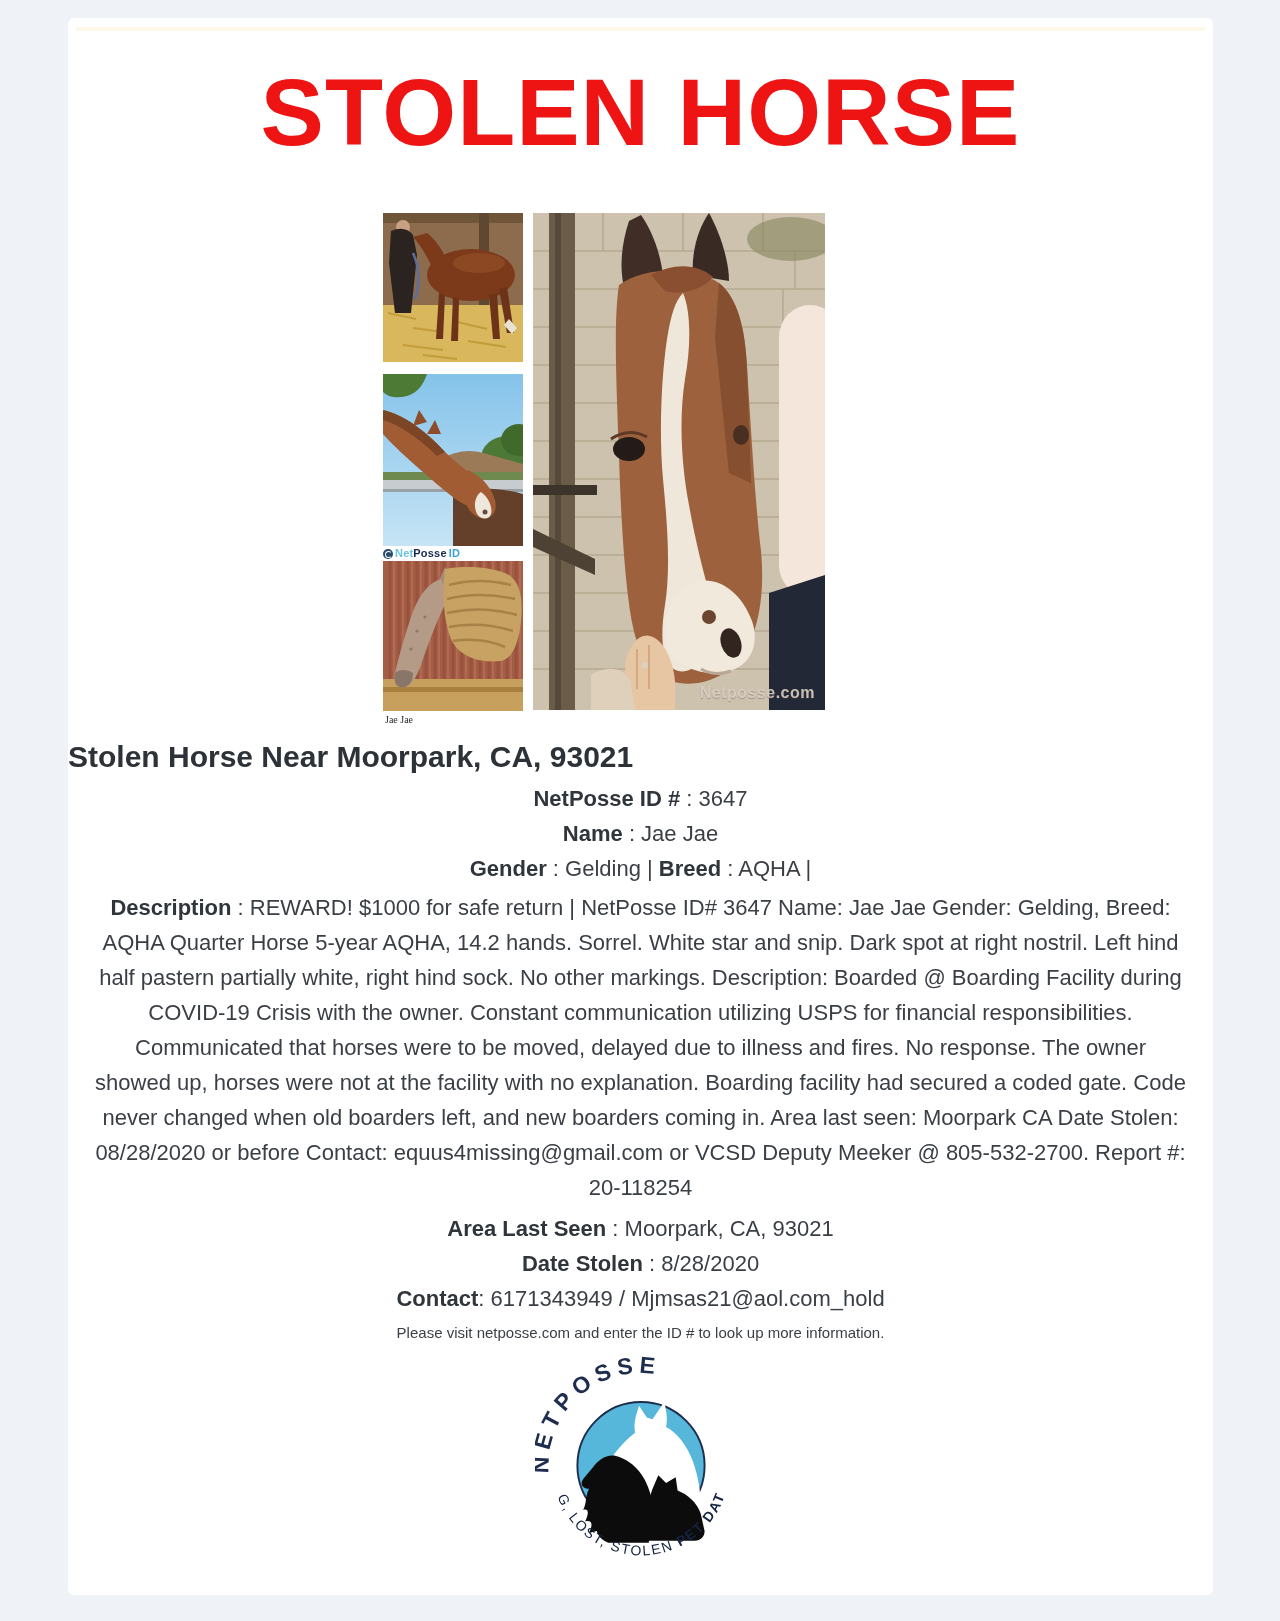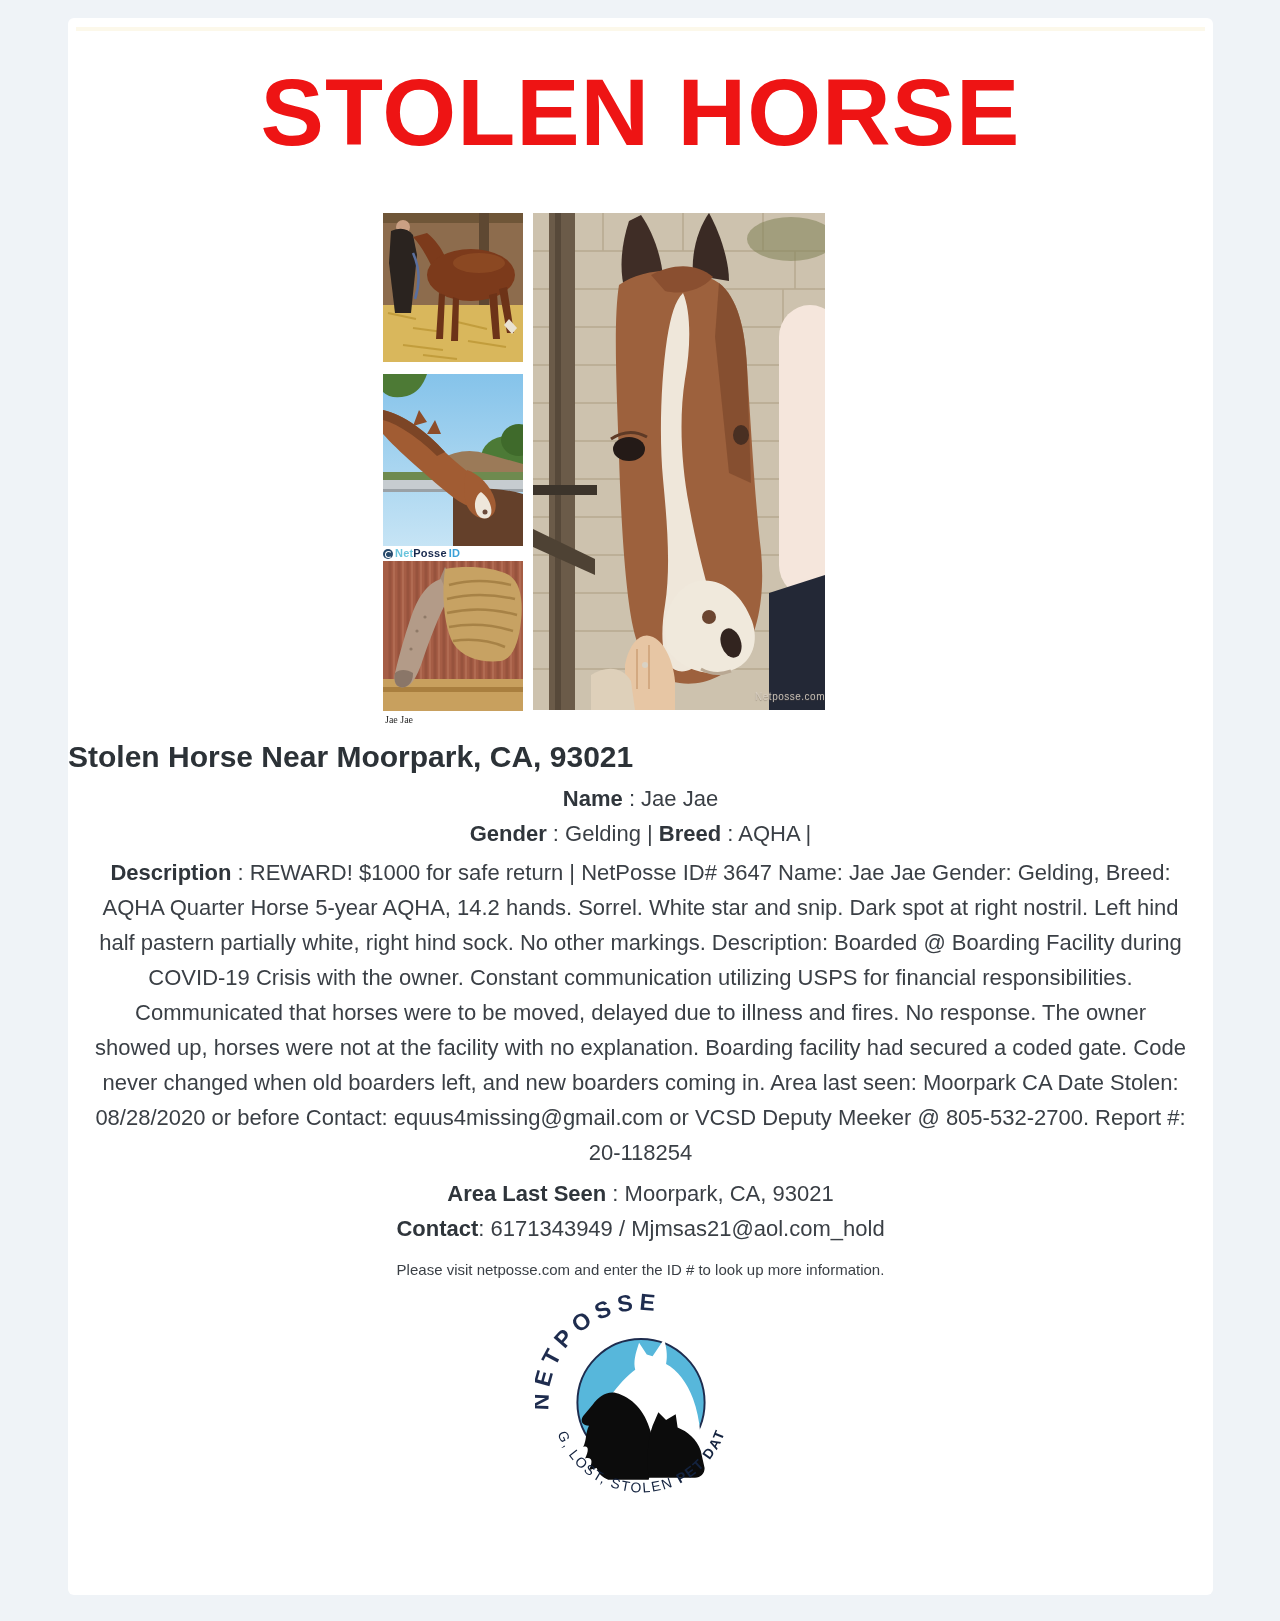--- a/index.html
+++ b/index.html
@@ -23,28 +23,28 @@
   .wm-ic{width:10px;height:10px;border-radius:50%;background:#27496b;margin-right:2px;position:relative}
   .wm-ic::after{content:"";position:absolute;left:2px;top:2px;width:5px;height:5px;border:1.5px solid #fff;
                 border-right-color:transparent;border-radius:50%}
   .wm-net{color:var(--wm-cyan)}
   .wm-posse{color:#17294e}
   .wm-id{color:var(--wm-blue);margin-left:2px}
   .p3{height:150px}
   .caption{font-family:"Liberation Serif",serif;font-size:10px;line-height:12px;color:#2a2a2a;margin-top:3px;padding-left:2px}
   .col-right{margin-left:10px}
   .p4{position:relative;width:292px;height:497px}
-  .wm-large{position:absolute;right:0;bottom:8px;font-size:10px;font-weight:400;letter-spacing:.5px;
+  .wm-large{position:absolute;right:10px;bottom:8px;font-size:16px;font-weight:700;letter-spacing:.5px;
             color:#d8cfc2;opacity:.9;text-shadow:0 1px 1px rgba(90,80,70,.45)}
   h2.headline{margin:13px 0 0;font-size:30px;line-height:36px;font-weight:700;color:var(--heading)}
   .info{margin-top:6px}
   .line{font-size:22px;line-height:35px;text-align:center;color:var(--text)}
   .b{font-weight:700;color:#2f353b}
   .desc{margin:4px auto 6px;width:1092px;font-size:22px;line-height:35px;text-align:center;color:var(--text)}
-  .note{margin-top:15px;text-align:center;font-size:15px;line-height:18px;color:#3a3f45}
+  .note{margin-top:8px;text-align:center;font-size:15px;line-height:18px;color:#3a3f45}
   .logo-wrap{margin-top:6px;display:flex;justify-content:center}
   .logo-wrap svg{width:212px;height:212px}
 </style>
 </head>
 <body>
 
 <div class="page">
   <div class="card">
     <div class="top-stripe"></div>
 
@@ -157,24 +157,26 @@
             <path d="M58 462c16-10 32-8 40 6l4 29H58z" fill="#ded0ba"></path>
           </svg>
           <div class="wm-large">Netposse.com</div>
         </div>
       </div>
     </div>
 
     <h2 class="headline">Stolen Horse Near Moorpark, CA, 93021</h2>
 
     <div class="info">
+      <div class="line"><span class="b">NetPosse ID #</span><span> : 3647</span></div>
       <div class="line"><span class="b">Name</span><span> : Jae Jae</span></div>
       <div class="line"><span class="b">Gender</span><span> : Gelding | </span><span class="b">Breed</span><span> : AQHA |</span></div>
       <p class="desc"><span class="b">Description</span><span> : REWARD! $1000 for safe return | NetPosse ID# 3647 Name: Jae Jae Gender: Gelding, Breed: AQHA Quarter Horse 5-year AQHA, 14.2 hands. Sorrel. White star and snip. Dark spot at right nostril. Left hind half pastern partially white, right hind sock. No other markings. Description: Boarded @ Boarding Facility during COVID-19 Crisis with the owner. Constant communication utilizing USPS for financial responsibilities. Communicated that horses were to be moved, delayed due to illness and fires. No response. The owner showed up, horses were not at the facility with no explanation. Boarding facility had secured a coded gate. Code never changed when old boarders left, and new boarders coming in. Area last seen: Moorpark CA Date Stolen: 08/28/2020 or before Contact: equus4missing@gmail.com or VCSD Deputy Meeker @ 805-532-2700. Report #: 20-118254</span></p>
       <div class="line"><span class="b">Area Last Seen</span><span> : Moorpark, CA, 93021</span></div>
+      <div class="line"><span class="b">Date Stolen</span><span> : 8/28/2020</span></div>
       <div class="line"><span class="b">Contact</span><span>: 6171343949 / Mjmsas21@aol.com_hold</span></div>
     </div>
 
     <div class="note">Please visit netposse.com and enter the ID # to look up more information.</div>
 
     <div class="logo-wrap">
       <svg viewBox="0 0 220 220">
         <defs>
           <path id="arcTop" d="M14 122A96 96 0 0 1 206 122" fill="none"></path>
           <path id="arcBot" d="M22 150A92 92 0 0 0 198 150" fill="none"></path>

